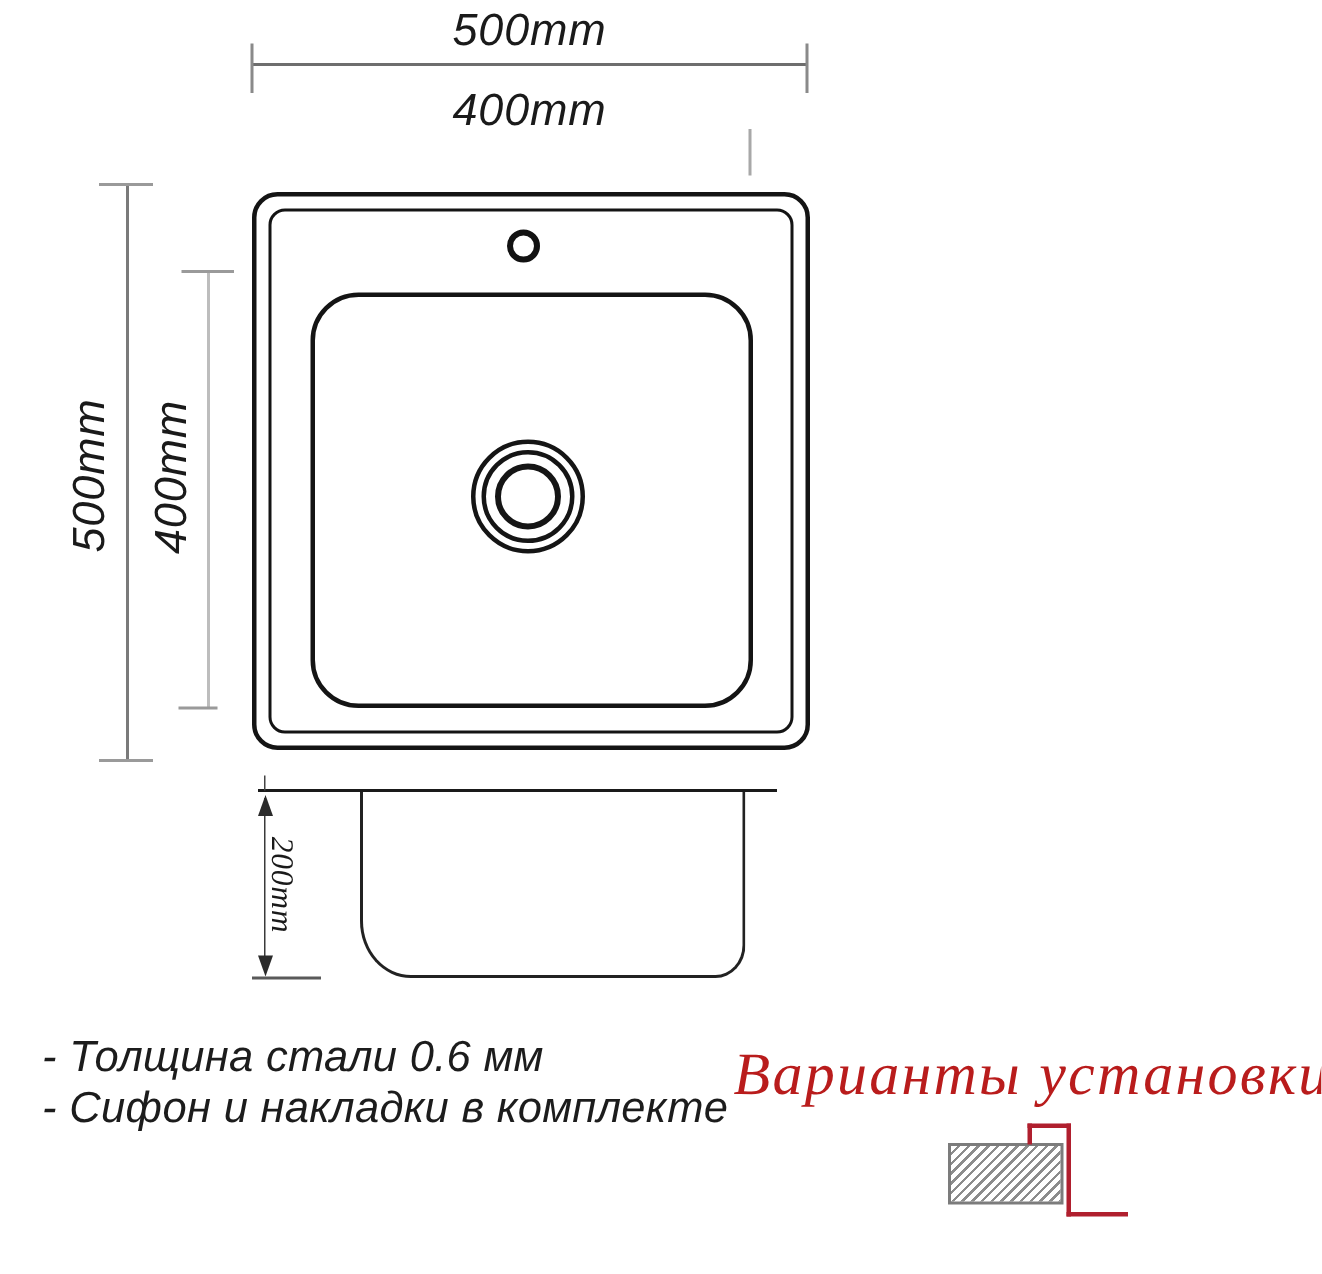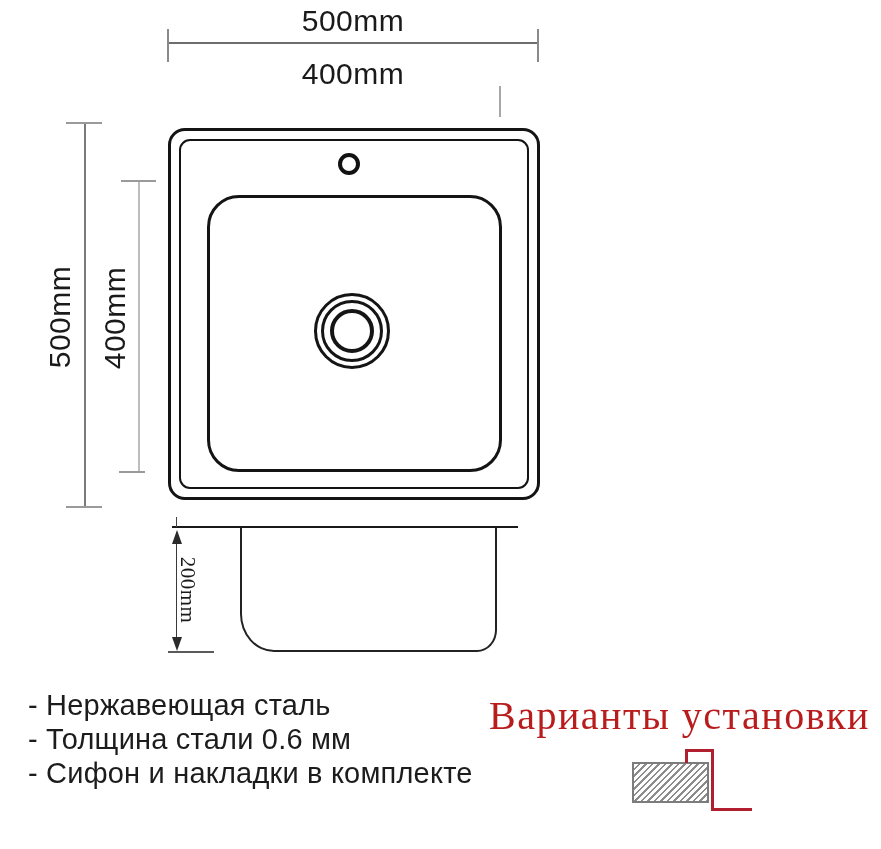--- a/index.html
+++ b/index.html
@@ -1,18 +1,18 @@
 <!DOCTYPE html>
 <html><head>
 <meta charset="utf-8">
 <style>
   html,body { margin:0; padding:0; background:#ffffff; }
   #canvas {
     position:relative; width:881px; height:849px; background:#ffffff;
-    font-family:"Liberation Sans", sans-serif; color:#151515; overflow:hidden;
+    font-family:"Liberation Sans", sans-serif; color:#151515; overflow:hidden;font-style:italic;
   }
   
   .hline { position:absolute; height:0; border-top:2px solid #6e6e6e; }
   .vline { position:absolute; width:0; border-left:2px solid #6e6e6e; }
   .dark  { border-color:#1a1a1a; }
   .light { border-color:#bdbdbd; }
   .ring  { position:absolute; border-radius:50%; border:3px solid #151515; background:transparent; }
   
   .outer-rim { position:absolute; left:168px; top:128px; width:372px; height:372px;
                border:3px solid #141414; border-radius:17px; box-sizing:border-box; }
@@ -87,21 +87,20 @@
   <div class="side-bowl"></div>
 
   <div class="vline" style="left:176px; top:517px; height:10px; border-left-width:1.5px; border-color:#444;"></div>
   <div class="vline" style="left:176px; top:532px; height:116px; border-left-width:1.5px; border-color:#3a3a3a;"></div>
   <div class="arrow-up" style="left:172px; top:530px;"></div>
   <div class="arrow-down" style="left:172px; top:637px;"></div>
   <div class="hline" style="left:168px; top:651px; width:46px; border-color:#5a5a5a;"></div>
   <div class="dim-label rot-cw serif" style="left:133px; top:579px; width:110px; height:22px; line-height:22px; font-size:21px;">200mm</div>
 
   <div class="features">
-    <div>- Нержавеющая сталь</div>
     <div>- Толщина стали 0.6 мм</div>
     <div>- Сифон и накладки в комплекте</div>
   </div>
 
   <div class="install-heading">Варианты установки</div>
 
   <div>
     <div class="counter-hatch"></div>
     <div class="redline-v" style="left:685px; top:749px; height:14px;"></div>
     <div class="redline-h" style="left:685px; top:749px; width:29px;"></div>

